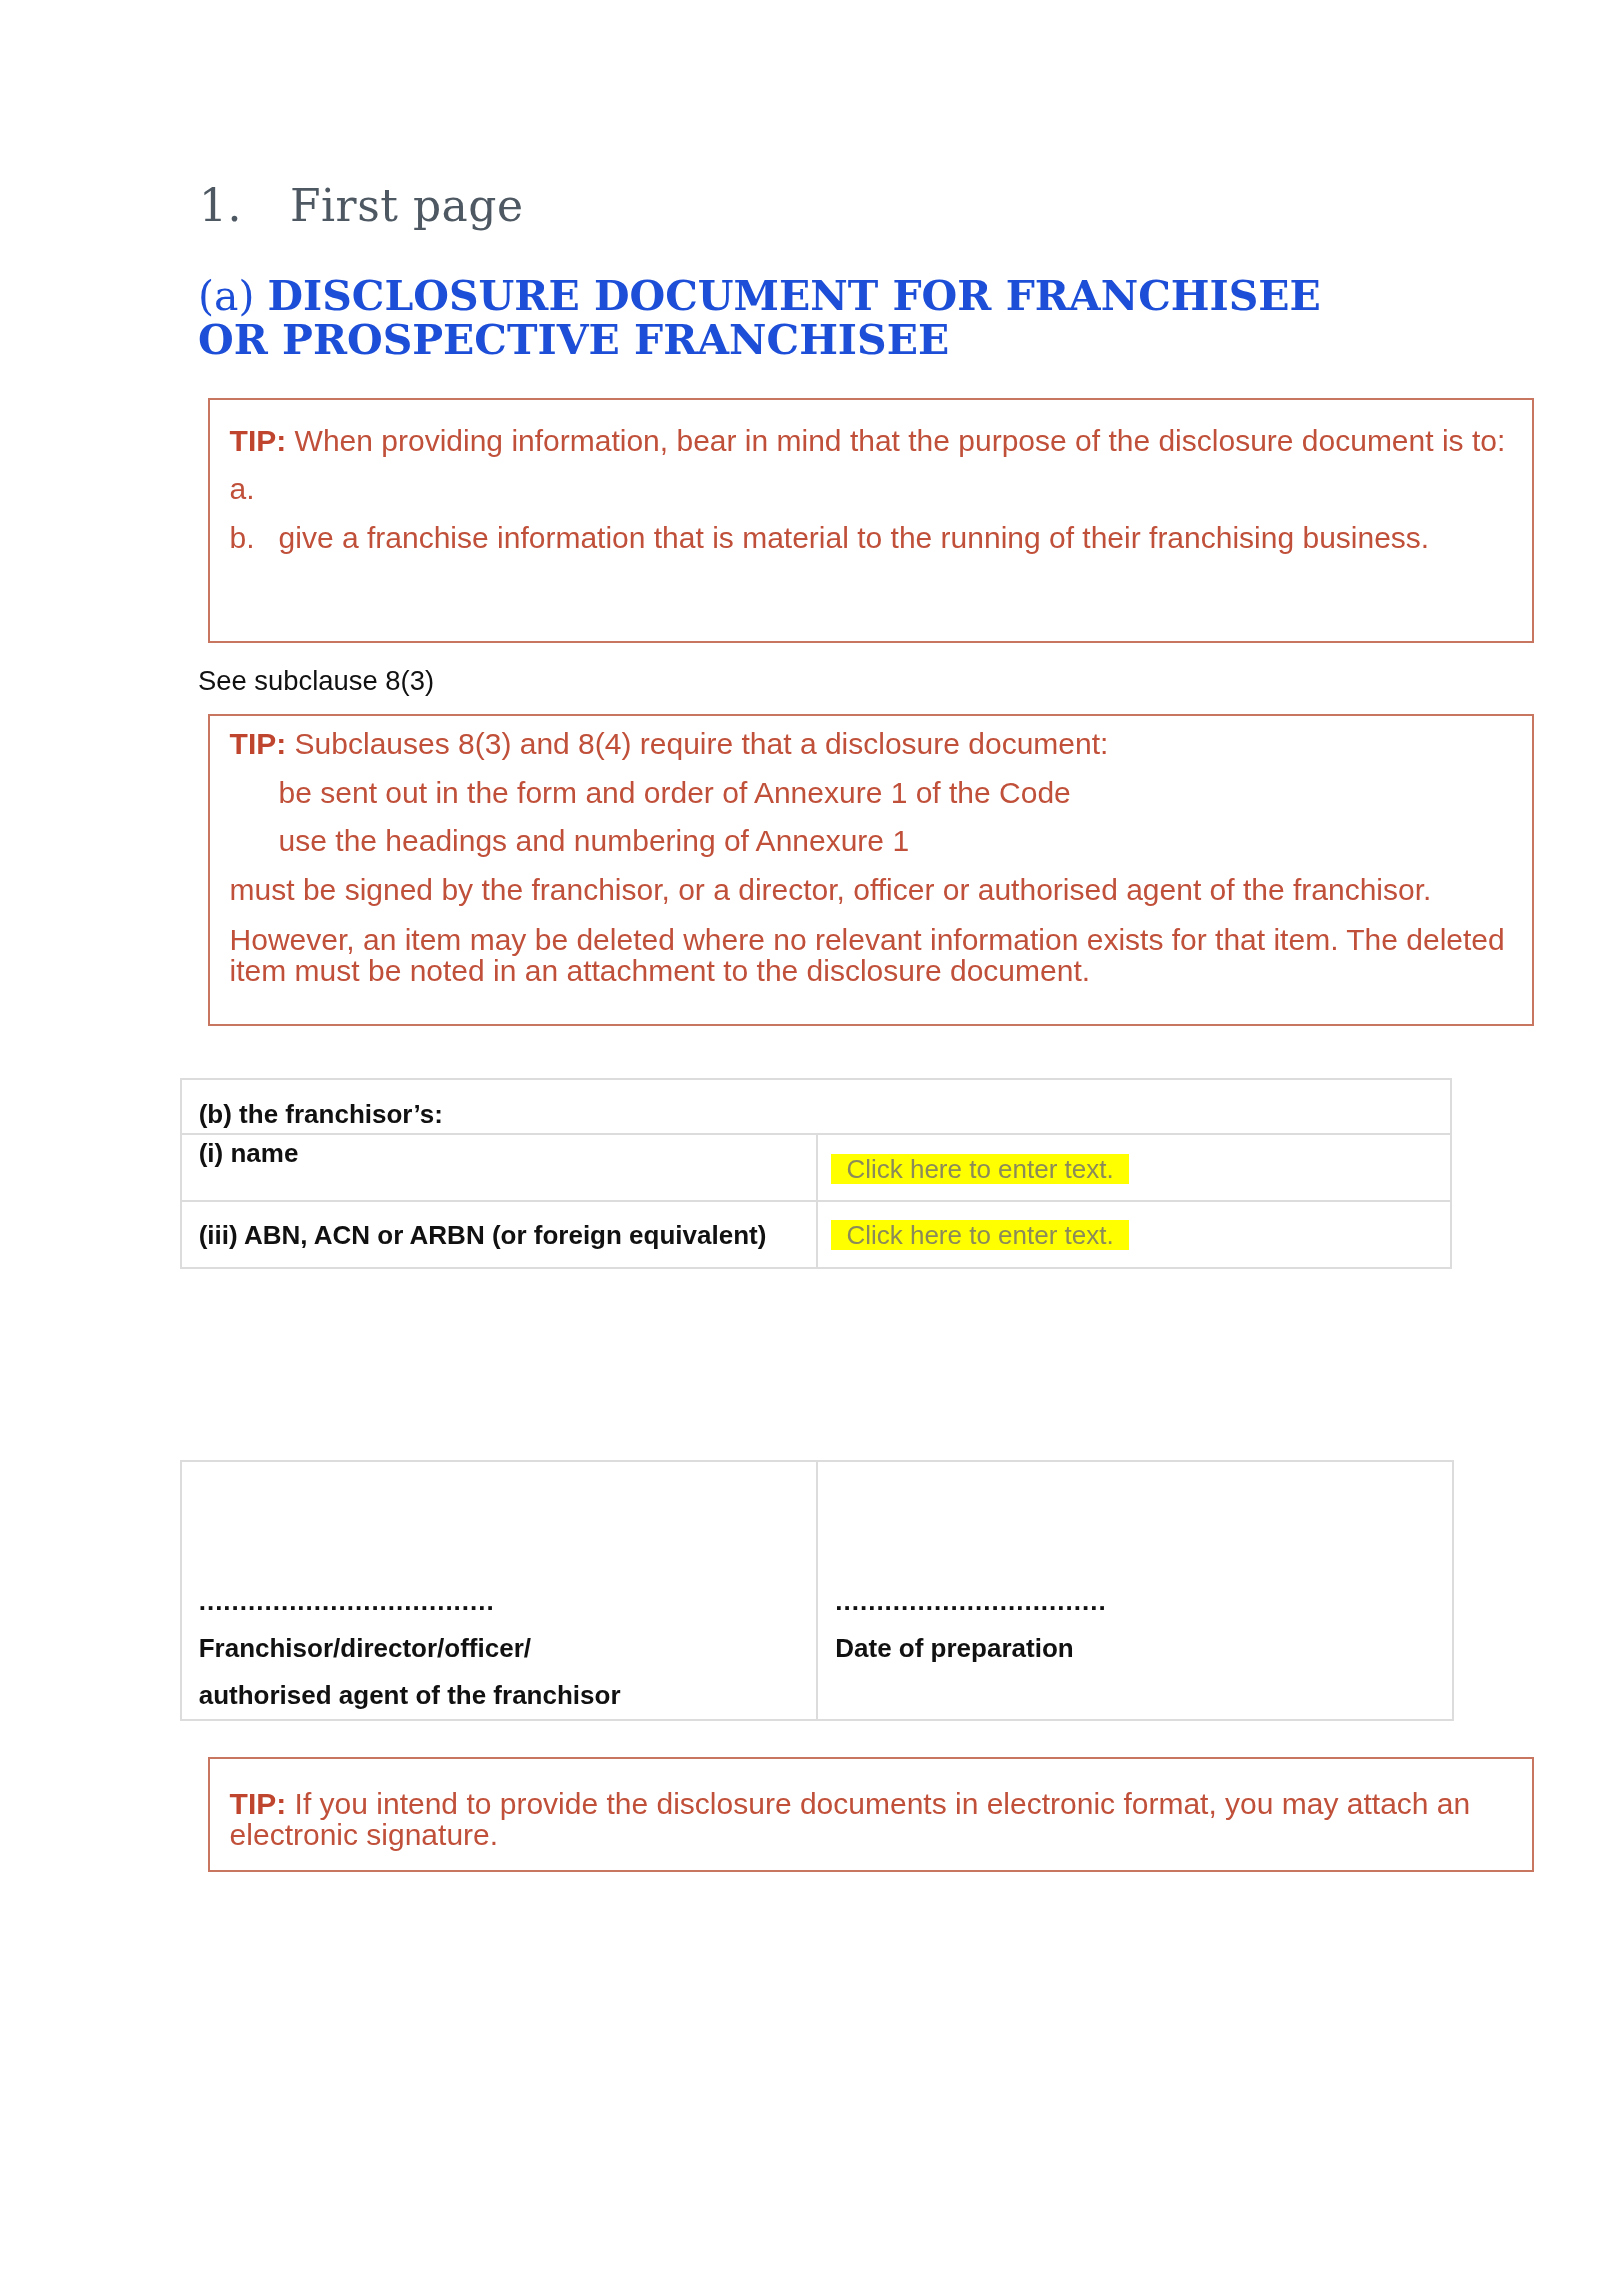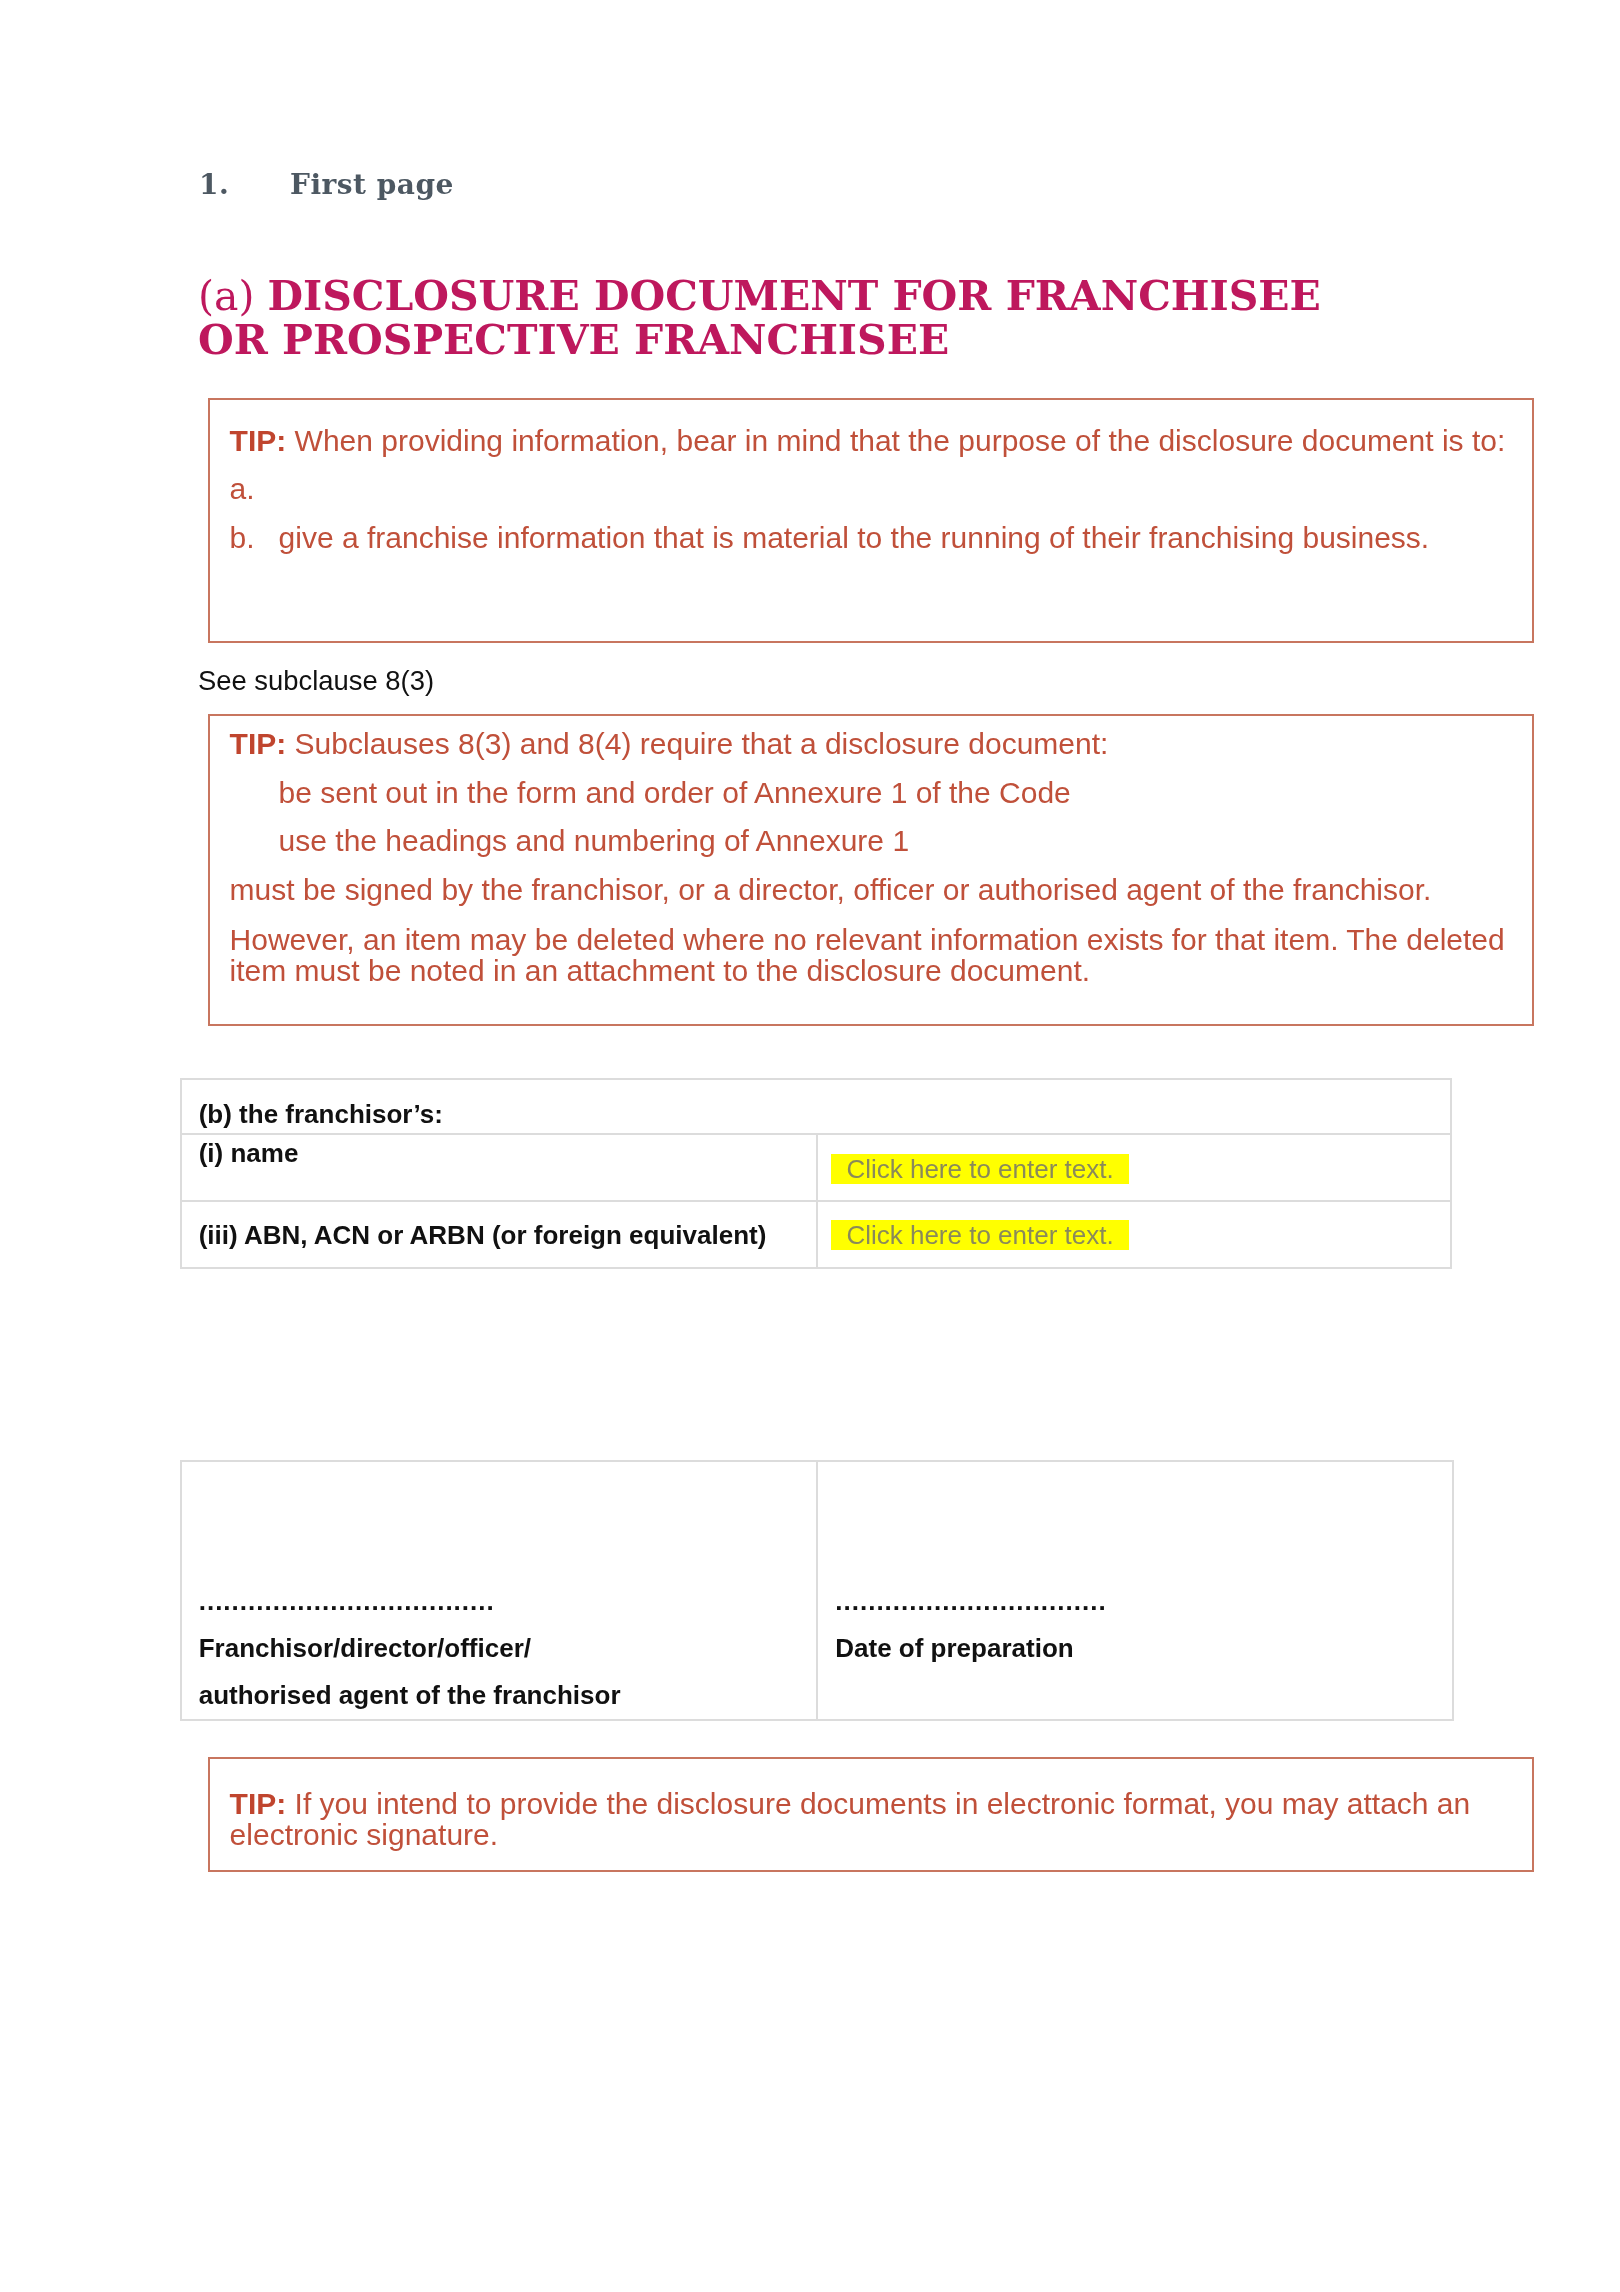--- a/index.html
+++ b/index.html
@@ -1,20 +1,20 @@
 <!DOCTYPE html>
 <html><head>
 <meta charset="utf-8">
 <style>
   html, body { margin: 0; padding: 0; background: #ffffff; }
   body { width: 1620px; height: 2293px; position: relative; overflow: hidden; font-family: "Liberation Sans", sans-serif; }
   .abs { position: absolute; }
-  .h1 { left: 199px; top: 168px; font-family: "DejaVu Serif", serif; font-size: 28px; color: #4d5862; letter-spacing: 0.5px; white-space: nowrap; font-weight: bold; }
+  .h1 { left: 199px; top: 180px; font-family: "DejaVu Serif", serif; font-size: 44px; color: #4d5862; letter-spacing: 0.5px; white-space: nowrap; }
   .h1 .num { display: inline-block; width: 91px; }
-  .h2 { left: 198px; top: 274px; font-family: "DejaVu Serif", serif; font-size: 41px; color: #be185d; line-height: 44px; width: 1176px; }
+  .h2 { left: 198px; top: 274px; font-family: "DejaVu Serif", serif; font-size: 41px; color: #1d4ed8; line-height: 44px; width: 1176px; }
   .h2 .pre { font-weight: normal; }
   .h2 .bold { font-weight: bold; }
   .tip { position: absolute; left: 208px; width: 1326px; border: 2px solid #c8765f; box-sizing: border-box; color: #c0503a; font-size: 30px; line-height: 31px; padding: 0 19.6px; }
   .tip .lbl { font-weight: bold; color: #c0452e; }
   .tip p { margin: 0; }
   .tip .item { display: flex; }
   .tip .item .mk { width: 49px; flex: none; }
   .tip .ind { padding-left: 49px; }
   .see { left: 198px; top: 665px; font-size: 27.4px; color: #111; }
   table { border-collapse: collapse; position: absolute; }

